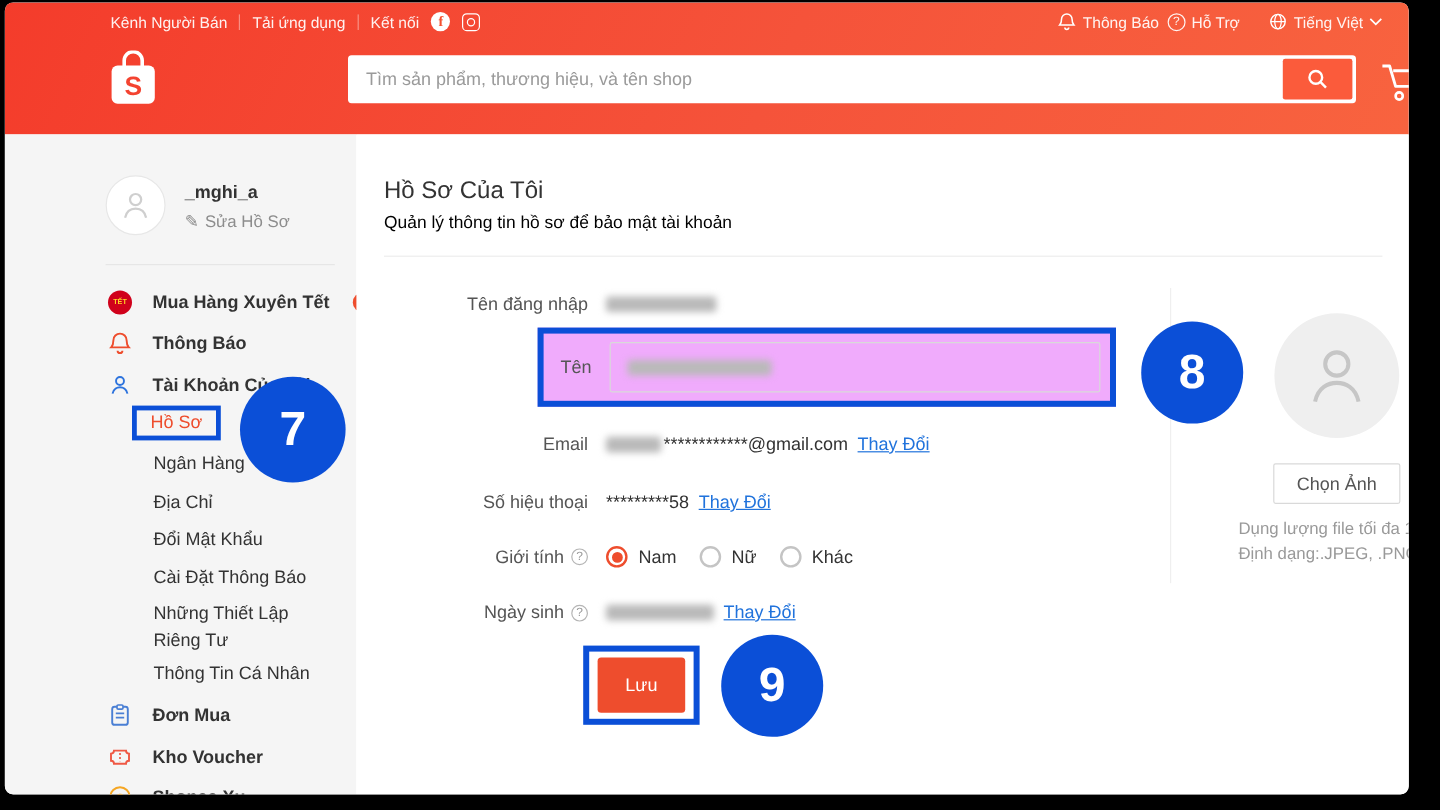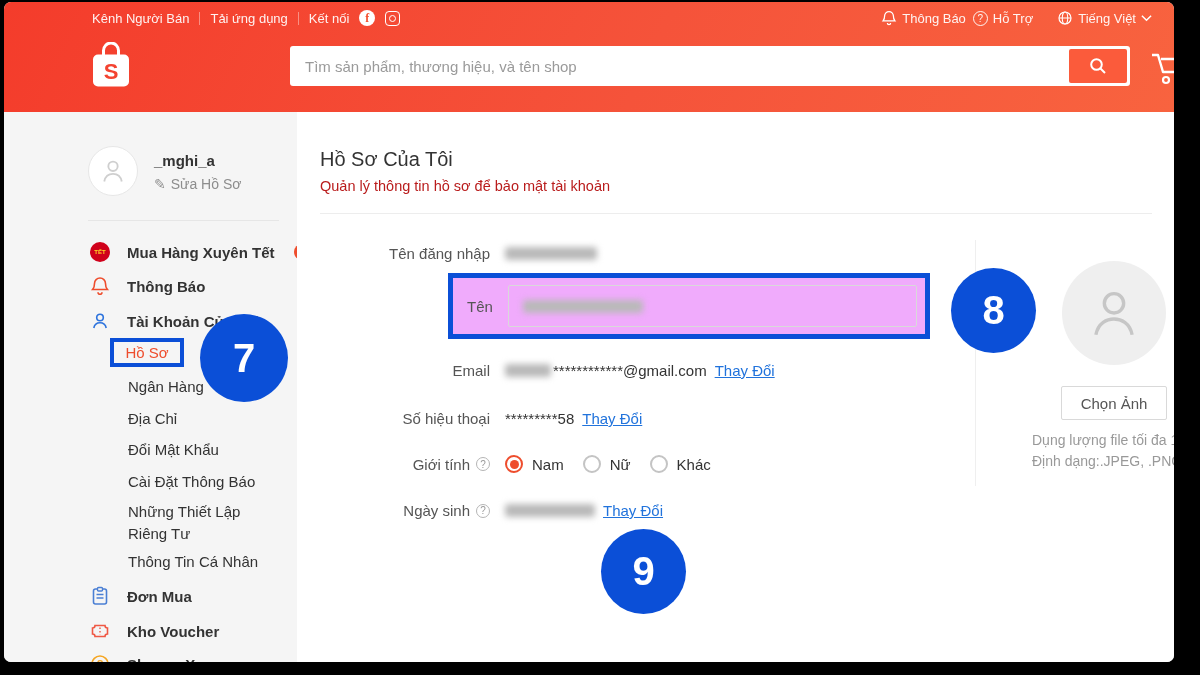--- a/index.html
+++ b/index.html
@@ -40,21 +40,21 @@
 
   .sb-item { position:absolute; left:86px; display:flex; align-items:center; gap:17px; font-size:15px; font-weight:bold; color:#333; height:24px; cursor:pointer; white-space:nowrap; }
   .sb-sub { position:absolute; left:124px; font-size:15px; color:#333; height:24px; display:flex; align-items:center; cursor:pointer; white-space:nowrap; }
   .tet-ic { width:20px; height:20px; border-radius:50%; background:#d0011b; color:#ffd426; font-size:6px; font-weight:bold; display:flex; align-items:center; justify-content:center; }
   .new-badge { background:#ee4d2d; color:#fff; font-size:11px; font-weight:bold; padding:2px 7px; border-radius:9px; margin-left:2px; }
   .hoso-box { position:absolute; left:106px; top:226px; width:74px; height:29px; border:4px solid #0b4fd7; background:#f5f5f5; display:flex; align-items:center; justify-content:center; }
   .hoso-box span { color:#ee4d2d; font-size:15px; cursor:pointer; }
 
   
   .m-title { position:absolute; left:23px; top:36px; font-size:20px; font-weight:500; color:#333; }
-  .m-sub { position:absolute; left:23px; top:66px; font-size:14.5px; color:#b91c1c; }
+  .m-sub { position:absolute; left:23px; top:66px; font-size:14.5px; color:#000000; }
   .m-div { position:absolute; left:23px; right:22px; top:101px; height:1px; background:#ededed; }
   .frow { position:absolute; left:0; display:flex; align-items:center; }
   .flabel { width:193px; display:inline-flex; justify-content:flex-end; align-items:center; gap:6px; text-align:right; color:#555; font-size:15px; white-space:nowrap; }
   .fval { margin-left:15px; display:flex; align-items:center; gap:8px; font-size:15px; color:#333; }
   .blur { background:#b9b9b9; border-radius:3px; filter:blur(3px); height:13px; }
   .chlink { color:#2173dc; text-decoration:underline; font-size:15px; cursor:pointer; white-space:nowrap; }
   .qi { width:14px; height:14px; border:1px solid #b5b5b5; border-radius:50%; color:#999; font-size:10px; display:inline-flex; align-items:center; justify-content:center; flex:none; }
   .name-box { position:absolute; left:151px; top:161px; width:482px; height:66px; border:5px solid #0b4fd7; background:#f0abfc; display:flex; align-items:center; padding:0 8px 0 14px; gap:15px; }
   .name-box .nlabel { color:#555; font-size:15px; }
   .name-input { flex:1; height:42px; border:1px solid #d9d9d9; border-radius:2px; display:flex; align-items:center; padding:0 14px; cursor:text; }
@@ -273,20 +273,23 @@
       <span class="flabel">
         <span>Ngày sinh</span>
         <span class="qi">?</span>
       </span>
       <span class="fval">
         <span class="blur" style="width:90px;"></span>
         <span class="chlink">Thay Đổi</span>
       </span>
     </div>
 
+    <div class="save-box">
+      <button class="save-btn">Lưu</button>
+    </div>
 
     <div class="vdiv"></div>
 
     <div class="av-circle">
       <svg width="58" height="58" viewBox="0 0 24 24">
           <circle cx="12" cy="8" r="4" fill="none" stroke="#c6c6c6" stroke-width="1.4"></circle>
           <path d="M4.5 21c1-5 4.6-6.5 7.5-6.5s6.5 1.5 7.5 6.5" fill="none" stroke="#c6c6c6" stroke-width="1.4"></path>
         </svg>
     </div>
     <button class="choose-btn">Chọn Ảnh</button>

